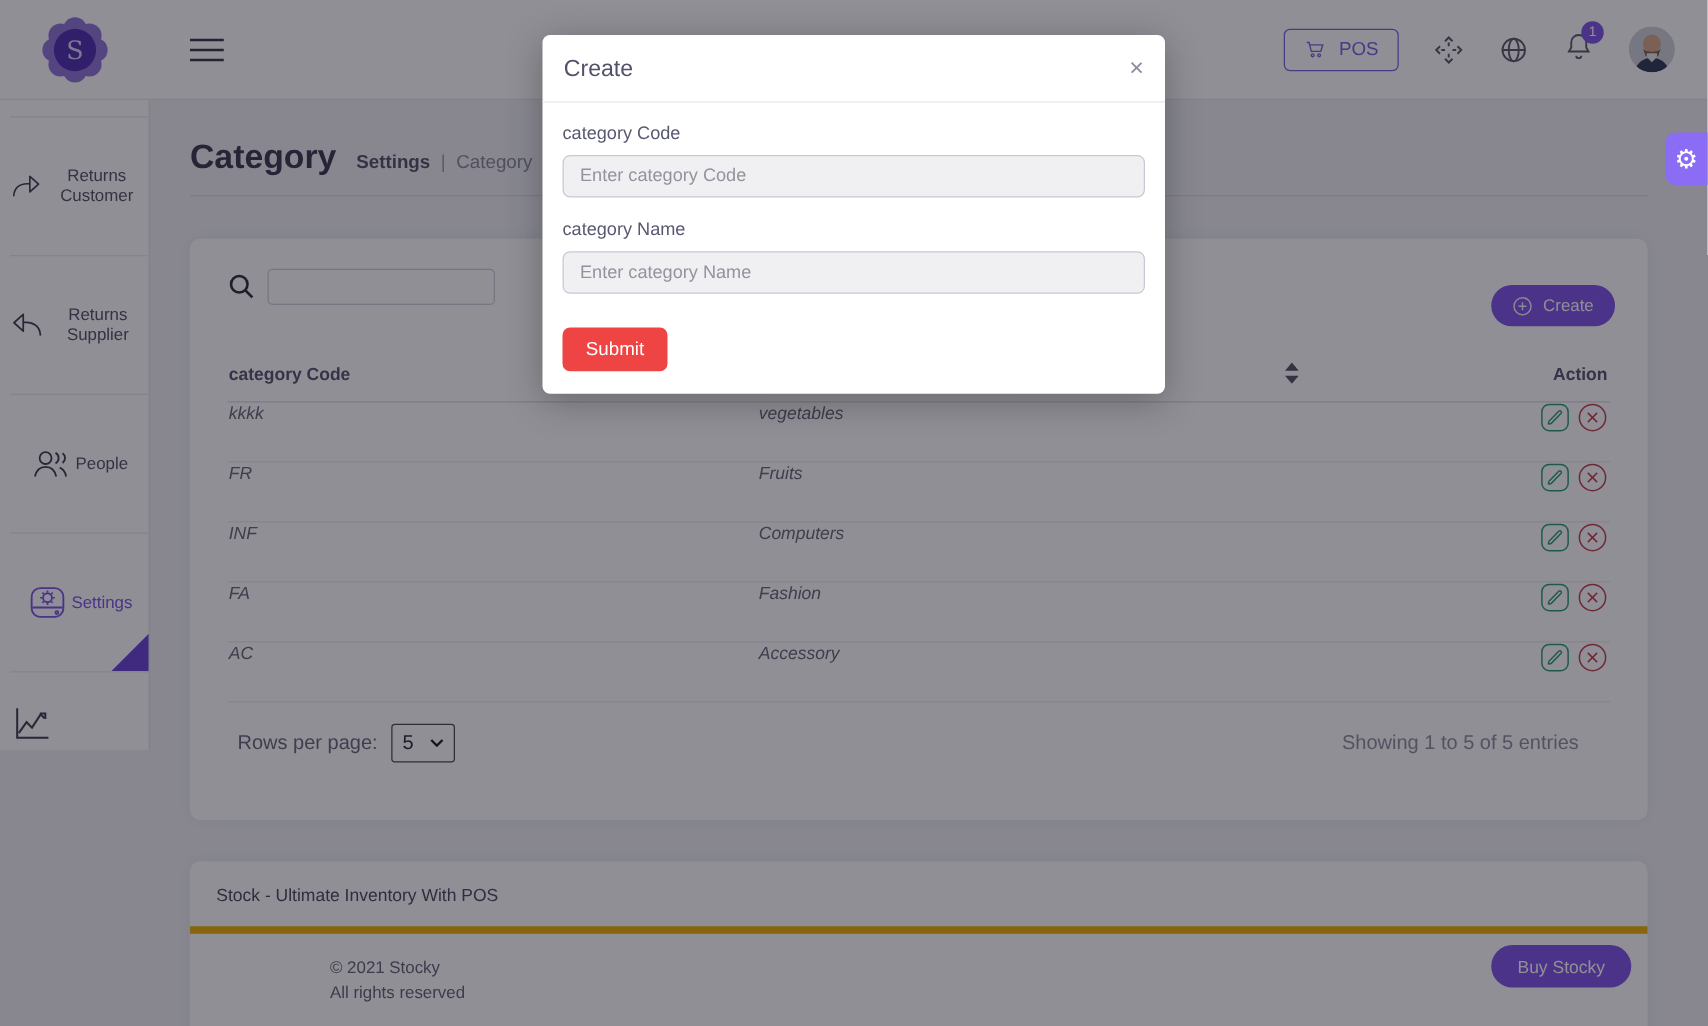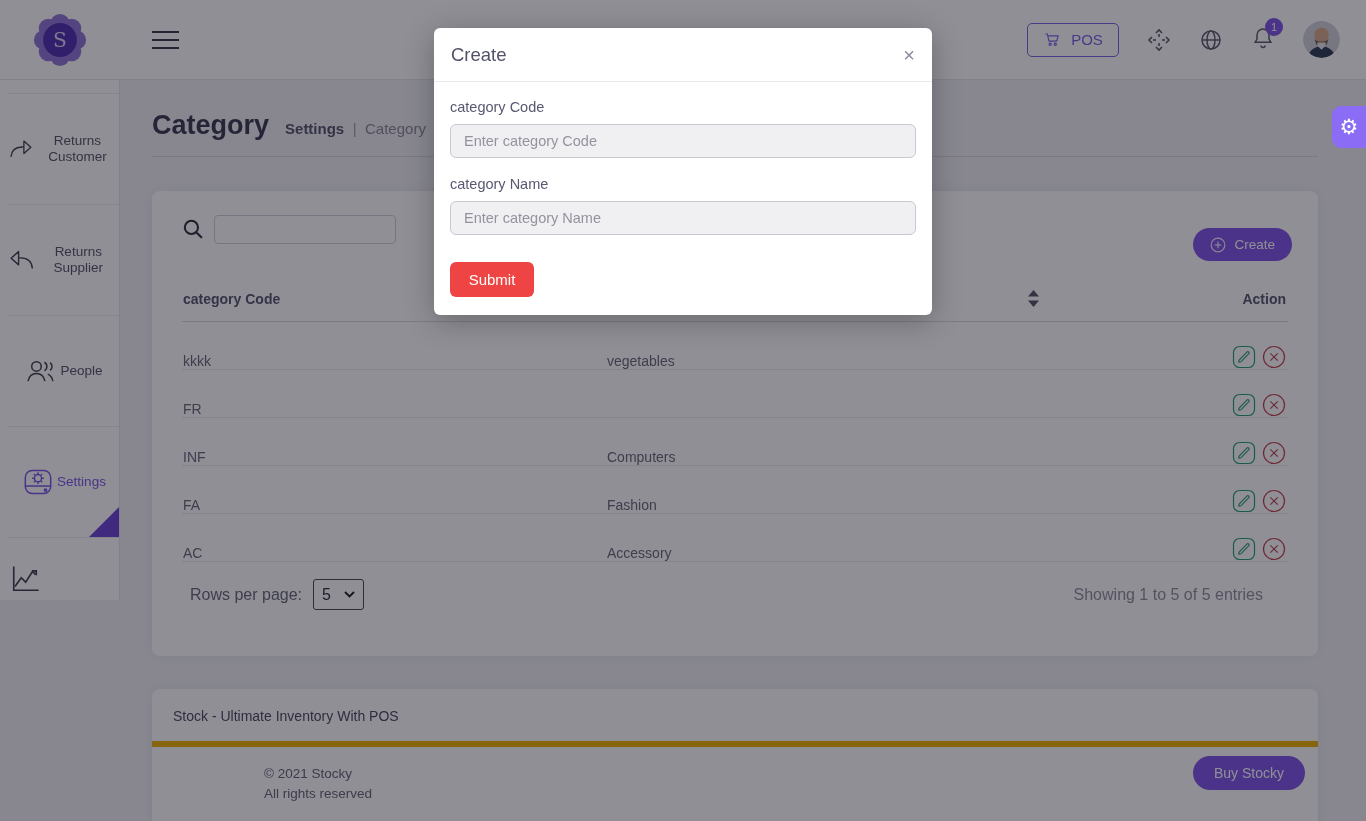--- a/index.html
+++ b/index.html
@@ -56,22 +56,22 @@
     font-family:"Liberation Sans", sans-serif; }
   .create-plus { width:16px; height:16px; }
 
   .tbl { margin-top:32px; }
   .t-head { display:flex; align-items:center; height:46px; border-bottom:1px solid #d9d9e3;
     font-size:14px; font-weight:700; color:#565672; }
   .col-code { width:425px; padding-left:1px; }
   .col-name { width:432px; display:flex; align-items:center; justify-content:space-between; }
   .col-action { flex:1; text-align:right; padding-right:2px; }
   .sort-icon { width:11px; height:17px; cursor:pointer; }
-  .t-row { display:flex; align-items:flex-end; height:48px; border-bottom:1px solid #ebebf1;
-    font-size:14px; color:#69697b; }
+  .t-row { display:flex; align-items:flex-start; height:48px; border-bottom:1px solid #ebebf1;
+    font-size:14px; color:#69697b;font-style:italic; }
   .t-row .col-action { display:flex; justify-content:flex-end; align-items:center; gap:6px; }
   .icon-btn { width:24px; height:24px; background:transparent; border:none; padding:0; cursor:pointer; }
   .icon-btn svg { width:24px; height:24px; display:block; }
 
   .pagination { margin-top:17px; display:flex; align-items:center; padding-left:8px; }
   .rpp-label { font-size:16px; color:#6a6a7e; }
   .rpp-select { margin-left:11px; width:51px; height:31px; border:1.5px solid #4a4a58; border-radius:3px;
     display:flex; align-items:center; justify-content:space-between; padding:0 8px; cursor:pointer;
     font-size:16px; color:#2e2e3a; background:#fff; }
   .rpp-chevron { width:11px; height:7px; }
@@ -304,20 +304,21 @@
               <circle cx="12" cy="12" r="10.5"></circle>
               <line x1="8.3" y1="8.3" x2="15.7" y2="15.7"></line>
                 <line x1="15.7" y1="8.3" x2="8.3" y2="15.7"></line>
             </svg>
           </button>
         </div>
       </div>
 
       <div class="t-row">
         <div class="col-code">FR</div>
+        <div class="col-name">Fruits</div>
         <div class="col-action">
           <button class="icon-btn">
             <svg viewBox="0 0 24 24" fill="none" stroke="#2e9e79" stroke-width="1.2">
               <rect x="1.5" y="1.5" width="21" height="21" rx="6"></rect>
               <path d="M7 17.2l1.9-.4 8-8.2a1.25 1.25 0 0 0-1.75-1.75l-8 8.2-.4 2z"></path>
             </svg>
           </button>
           <button class="icon-btn">
             <svg viewBox="0 0 24 24" fill="none" stroke="#c0434f" stroke-width="1.2">
               <circle cx="12" cy="12" r="10.5"></circle>

